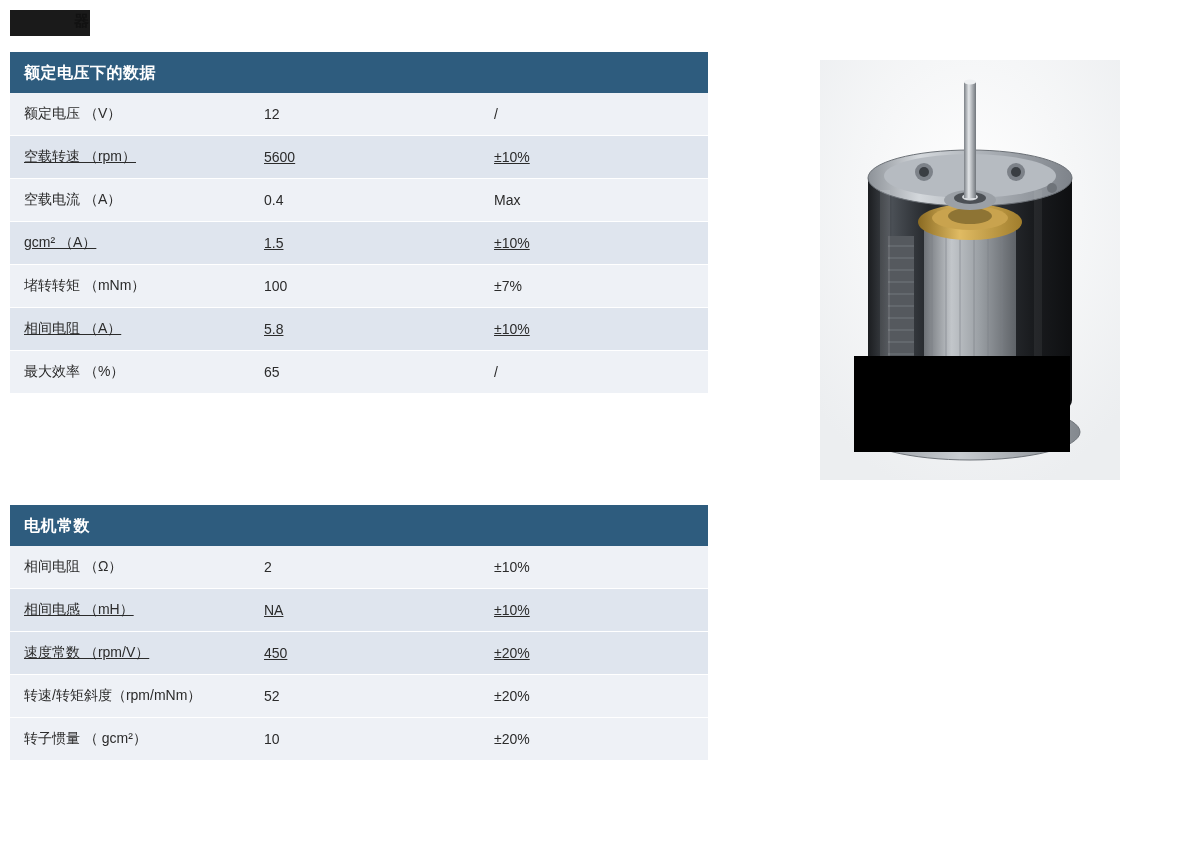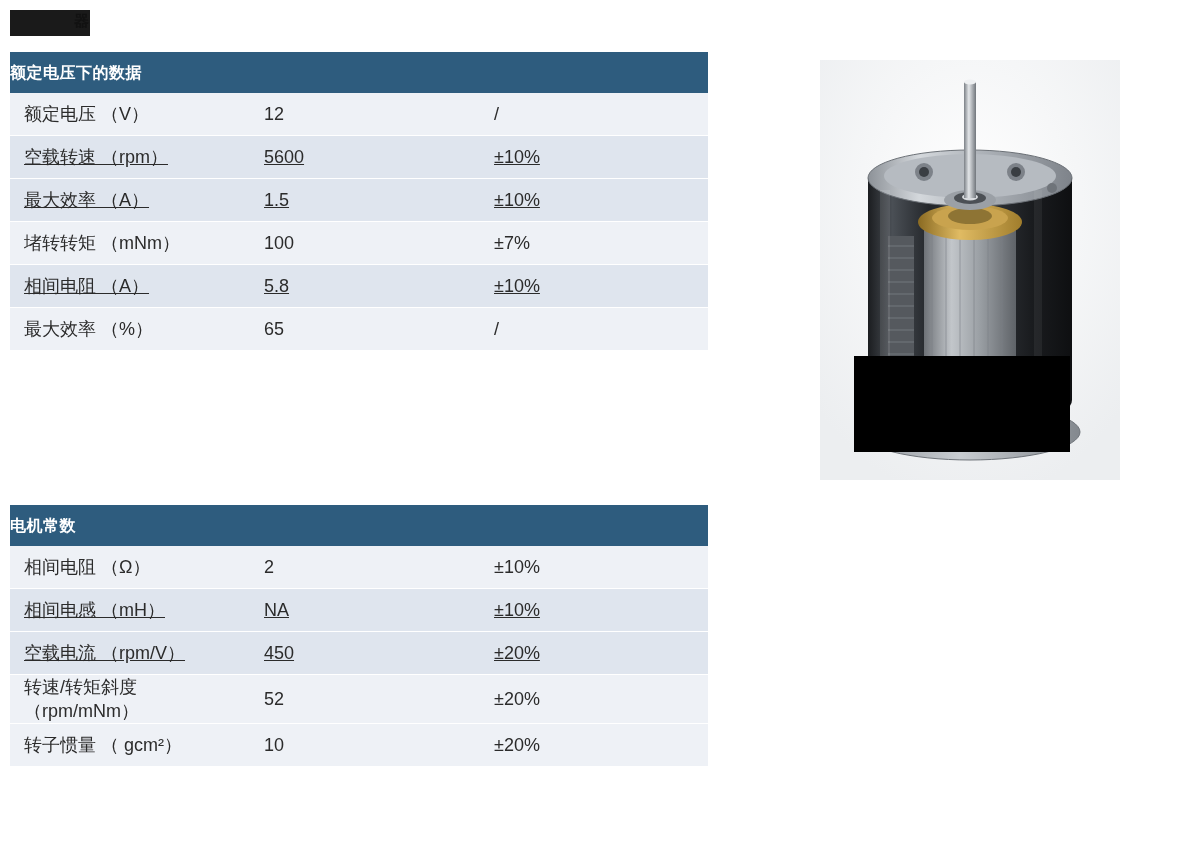--- a/index.html
+++ b/index.html
@@ -47,32 +47,33 @@
   #table-rated { top: 52px; }
   #table-constants { top: 505px; }
 
   .table-header {
     background: #2e5c7e;
     color: #ffffff;
     font-size: 16px;
     font-weight: bold;
     height: 41px;
     line-height: 41px;
+    padding-left: 14px;
     box-sizing: border-box;
     letter-spacing: 0.5px;
   }
 
   table {
     border-collapse: collapse;
     width: 100%;
     table-layout: fixed;
   }
 
   td {
-    font-size: 18px;
+    font-size: 14px;
     color: #2b2b2b;
     height: 42px;
     padding: 0 0 0 14px;
     vertical-align: middle;
     border-bottom: 1px solid #ffffff;
   }
 
   tr.odd td { background: #eef1f6; }
   tr.even td { background: #dfe5ee; text-decoration: underline; }
 
@@ -122,22 +123,27 @@
         <tr class="odd">
           <td>额定电压 （V）</td>
           <td class="cell-value">12</td>
           <td class="cell-tol">/</td>
         </tr>
         <tr class="even">
           <td>空载转速 （rpm）</td>
           <td class="cell-value">5600</td>
           <td class="cell-tol">±10%</td>
         </tr>
-        <tr class="even">
-          <td>最大效率 （A）</td>
+        <tr class="odd">
+          <td>空载电流 （A）</td>
+          <td class="cell-value">0.4</td>
+          <td class="cell-tol">Max</td>
+        </tr>
+        <tr class="even">
+          <td>gcm² （A）</td>
           <td class="cell-value">1.5</td>
           <td class="cell-tol">±10%</td>
         </tr>
         <tr class="odd">
           <td>堵转转矩 （mNm）</td>
           <td class="cell-value">100</td>
           <td class="cell-tol">±7%</td>
         </tr>
         <tr class="even">
           <td>相间电阻 （A）</td>
@@ -166,21 +172,21 @@
           <td>相间电阻 （Ω）</td>
           <td class="cell-value">2</td>
           <td class="cell-tol">±10%</td>
         </tr>
         <tr class="even">
           <td>相间电感 （mH）</td>
           <td class="cell-value">NA</td>
           <td class="cell-tol">±10%</td>
         </tr>
         <tr class="even">
-          <td>空载电流 （rpm/V）</td>
+          <td>速度常数 （rpm/V）</td>
           <td class="cell-value">450</td>
           <td class="cell-tol">±20%</td>
         </tr>
         <tr class="odd">
           <td>转速/转矩斜度（rpm/mNm）</td>
           <td class="cell-value">52</td>
           <td class="cell-tol">±20%</td>
         </tr>
         <tr class="odd">
           <td>转子惯量 （ gcm²）</td>

